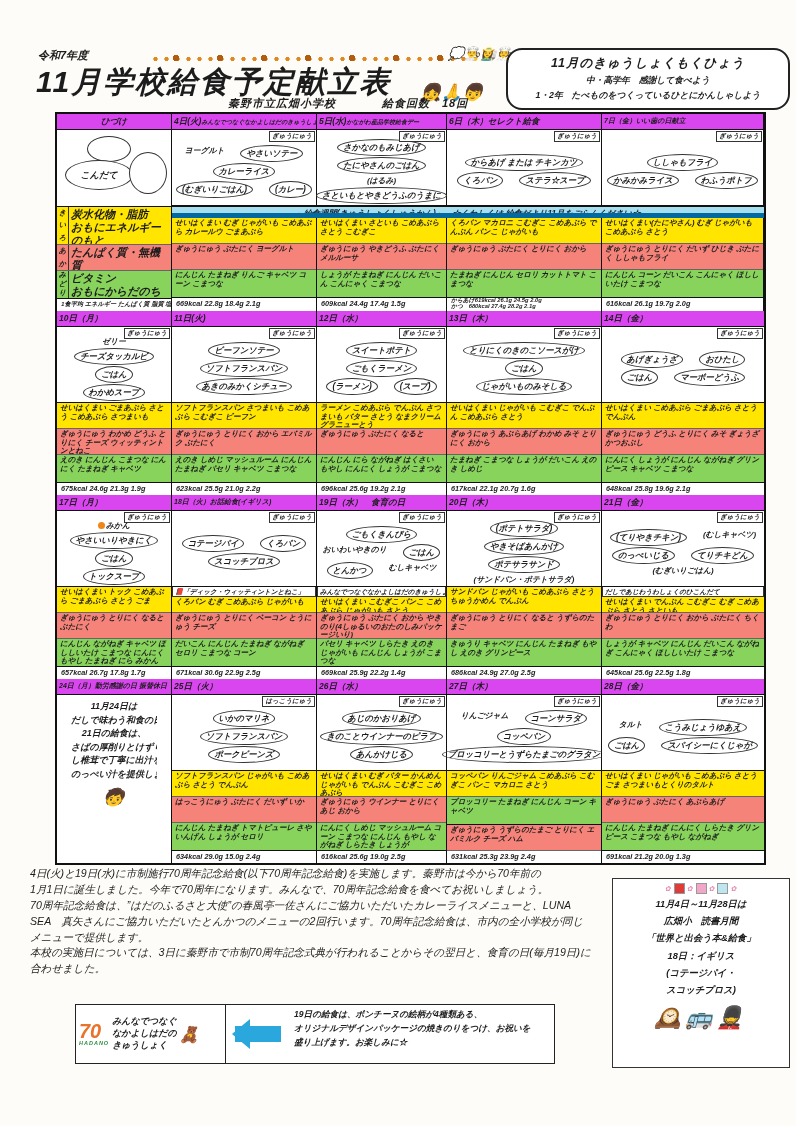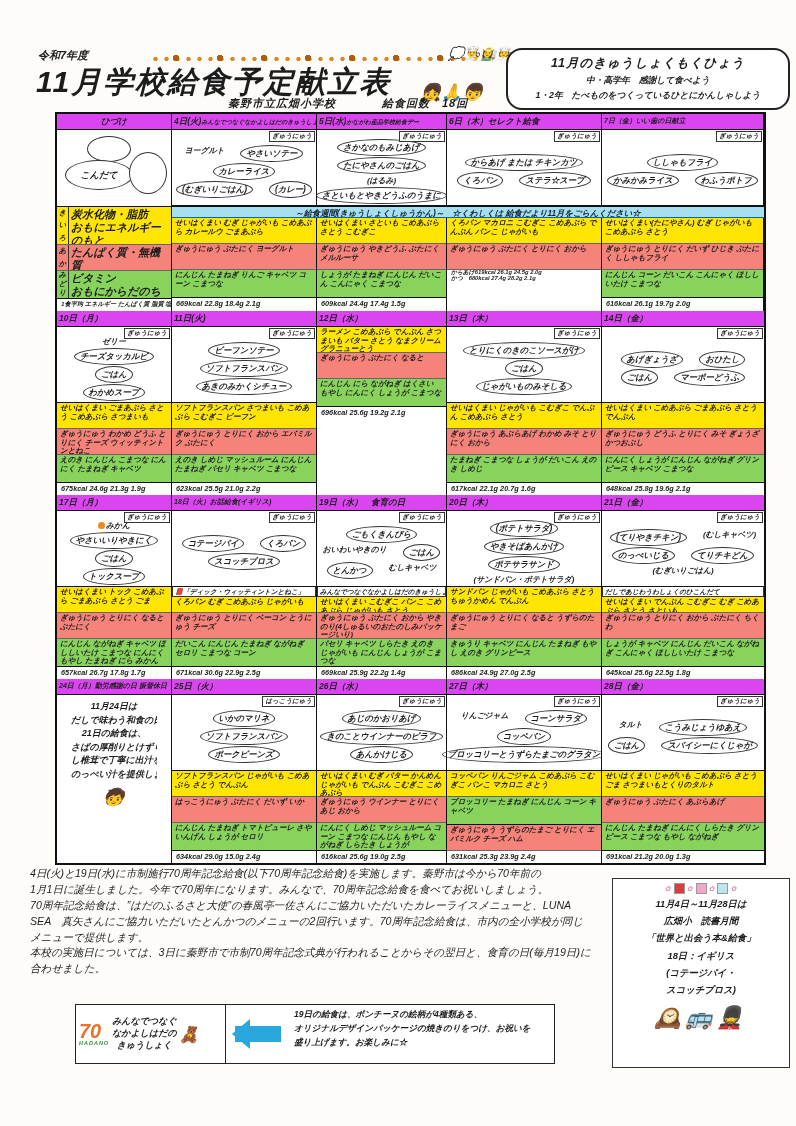--- a/index.html
+++ b/index.html
@@ -41,21 +41,21 @@
   .band{box-sizing:border-box;padding:1px 3px;font-size:7.5px;line-height:1.15;font-weight:bold;overflow:hidden;}
   .by{height:26px;background:var(--yellow,#ffe500);border-bottom:1px solid #666;}
   .br{height:26px;background:var(--red,#f5837a);border-bottom:1px solid #666;}
   .bg{height:28px;background:var(--green,#87d35c);border-bottom:1.2px solid #111;}
   .inbanner{font-size:6.6px;font-weight:bold;background:#fff;border:1px solid #333;border-top:none;
             margin:-1px -3px 1px;padding:0 2px;white-space:nowrap;overflow:hidden;height:9px;line-height:9px;}
   .kcal{box-sizing:border-box;height:12px;font-size:7.3px;font-weight:bold;padding:1px 4px;background:#fff;white-space:nowrap;overflow:hidden;}
   .kcal.two{font-size:5.8px;line-height:1.0;padding-top:0;}
   .wk1banner{position:absolute;left:115px;top:92px;width:592px;height:12px;background:var(--blue,#a6dff0);
              font-size:8.3px;font-weight:bold;color:#123;text-align:center;line-height:12px;
-             border-top:1px solid #111;border-bottom:1px solid #0369a1;box-sizing:border-box;white-space:nowrap;overflow:hidden;z-index:3;}
+             border-top:1px solid #111;border-bottom:5px solid #0369a1;box-sizing:border-box;white-space:nowrap;overflow:hidden;z-index:3;}
   
   .lg-menu{position:relative;height:76px;border-bottom:1.2px solid #111;background:#fff;}
   .lg-e{position:absolute;border:1.3px solid #333;border-radius:50%;background:#fff;}
   .lg-e.t{left:30px;top:6px;width:42px;height:24px;}
   .lg-e.m{left:8px;top:30px;width:66px;height:28px;font-size:9px;font-weight:bold;display:flex;align-items:center;justify-content:center;}
   .lg-e.r{left:72px;top:22px;width:36px;height:40px;}
   .lrow{display:flex;}
   .kana{width:11px;display:flex;flex-direction:column;align-items:center;justify-content:space-around;
         font-size:7.2px;font-weight:bold;border-right:1px solid #333;}
   .ltxt{flex:1;font-size:11px;font-weight:bold;line-height:1.2;padding:1px 2px;}
@@ -67,21 +67,21 @@
   .holiday .hl{white-space:nowrap;overflow:hidden;}
   .holiday .hkid{font-size:17px;margin-top:4px;}
   
   .footer{position:absolute;left:30px;top:866px;width:762px;height:256px;}
   .fpara{width:585px;font-size:10.6px;line-height:1.5;}
   .fpara div{white-space:nowrap;overflow:hidden;}
   .fbottom{position:absolute;left:45px;top:138px;width:478px;height:58px;border:1.5px solid #222;display:flex;background:#fff;}
   .logobox{width:150px;border-right:1.5px solid #222;display:flex;align-items:center;gap:3px;padding:2px 3px;box-sizing:border-box;}
   .l70{font-size:20px;font-weight:bold;color:#e8732a;line-height:1;}
   .l70 small{display:block;font-size:5.5px;color:#2a8f3c;letter-spacing:1px;}
-  .llines{font-size:9px;font-weight:bold;line-height:1.3;color:#222;text-align:center;}
+  .llines{font-size:9px;font-weight:bold;line-height:1.3;color:#222;}
   .bear{font-size:16px;}
   .arrowwrap{width:64px;display:flex;align-items:center;justify-content:center;}
   .arrow{position:relative;width:46px;height:16px;background:var(--arrow,#2aa7dd);}
   .arrow:before{content:"";position:absolute;left:-18px;top:-7px;border:15px solid transparent;border-right:18px solid var(--arrow,#2aa7dd);}
   .notelines{flex:1;font-size:8.6px;font-weight:bold;line-height:1.6;padding:3px 4px;}
   .notelines div{white-space:nowrap;overflow:hidden;}
   .readbox{position:absolute;left:582px;top:12px;width:178px;height:190px;border:1.5px solid #333;
            background:#fff;text-align:center;box-sizing:border-box;padding:4px 2px;}
   .rdeco{font-size:8px;letter-spacing:1px;margin-bottom:2px;}
   .sq{display:inline-block;width:9px;height:9px;vertical-align:middle;margin:0 2px;border:1px solid #999;}
@@ -188,20 +188,21 @@
           <div class="dhead">6日（木）セレクト給食</div>
           <div class="menu">
             <div class="milk">ぎゅうにゅう</div>
             <span class="mi-b">からあげ または チキンカツ</span>
             <span class="mi-b">くろパン</span>
             <span class="mi-b">ステラ☆スープ</span>
           </div>
           <div class="spacer"></div>
           <div class="band by">くろパン マカロニ こむぎこ こめあぶら でんぷん パンこ じゃがいも</div>
           <div class="band br">ぎゅうにゅう ぶたにく とりにく おから</div>
+          <div class="band bg">たまねぎ にんじん セロリ カットトマト こまつな</div>
           <div class="kcal two">
             <div>からあげ619kcal 26.1g 24.5g 2.0g</div>
             <div>かつ　680kcal 27.4g 28.2g 2.1g</div>
           </div>
         </div>
         <div class="col" style="width: 162px;">
           <div class="dhead sm">7日（金）いい歯の日献立</div>
           <div class="menu">
             <div class="milk">ぎゅうにゅう</div>
             <span class="mi-b">ししゃもフライ</span>
@@ -239,20 +240,27 @@
             <span class="mi-b">ソフトフランスパン</span>
             <span class="mi-b">あきのみかくシチュー</span>
           </div>
           <div class="band by">ソフトフランスパン さつまいも こめあぶら こむぎこ ビーフン</div>
           <div class="band br">ぎゅうにゅう とりにく おから エバミルク ぶたにく</div>
           <div class="band bg">えのき しめじ マッシュルーム にんじん たまねぎ パセリ キャベツ こまつな</div>
           <div class="kcal">623kcal 25.5g 21.0g 2.2g</div>
         </div>
         <div class="col" style="width: 130px;">
           <div class="dhead">12日（水）</div>
+          <div class="menu">
+            <div class="milk">ぎゅうにゅう</div>
+            <span class="mi-b">スイートポテト</span>
+            <span class="mi-b">ごもくラーメン</span>
+            <span class="mi-b">(ラーメン)</span>
+            <span class="mi-b">(スープ)</span>
+          </div>
           <div class="band by">ラーメン こめあぶら でんぷん さつまいも バター さとう なまクリーム グラニューとう</div>
           <div class="band br">ぎゅうにゅう ぶたにく なると</div>
           <div class="band bg">にんじん にら ながねぎ はくさい もやし にんにく しょうが こまつな</div>
           <div class="kcal">696kcal 25.6g 19.2g 2.1g</div>
         </div>
         <div class="col" style="width: 155px;">
           <div class="dhead">13日（木）</div>
           <div class="menu">
             <div class="milk">ぎゅうにゅう</div>
             <span class="mi-b">とりにくのきのこソースがけ</span>

